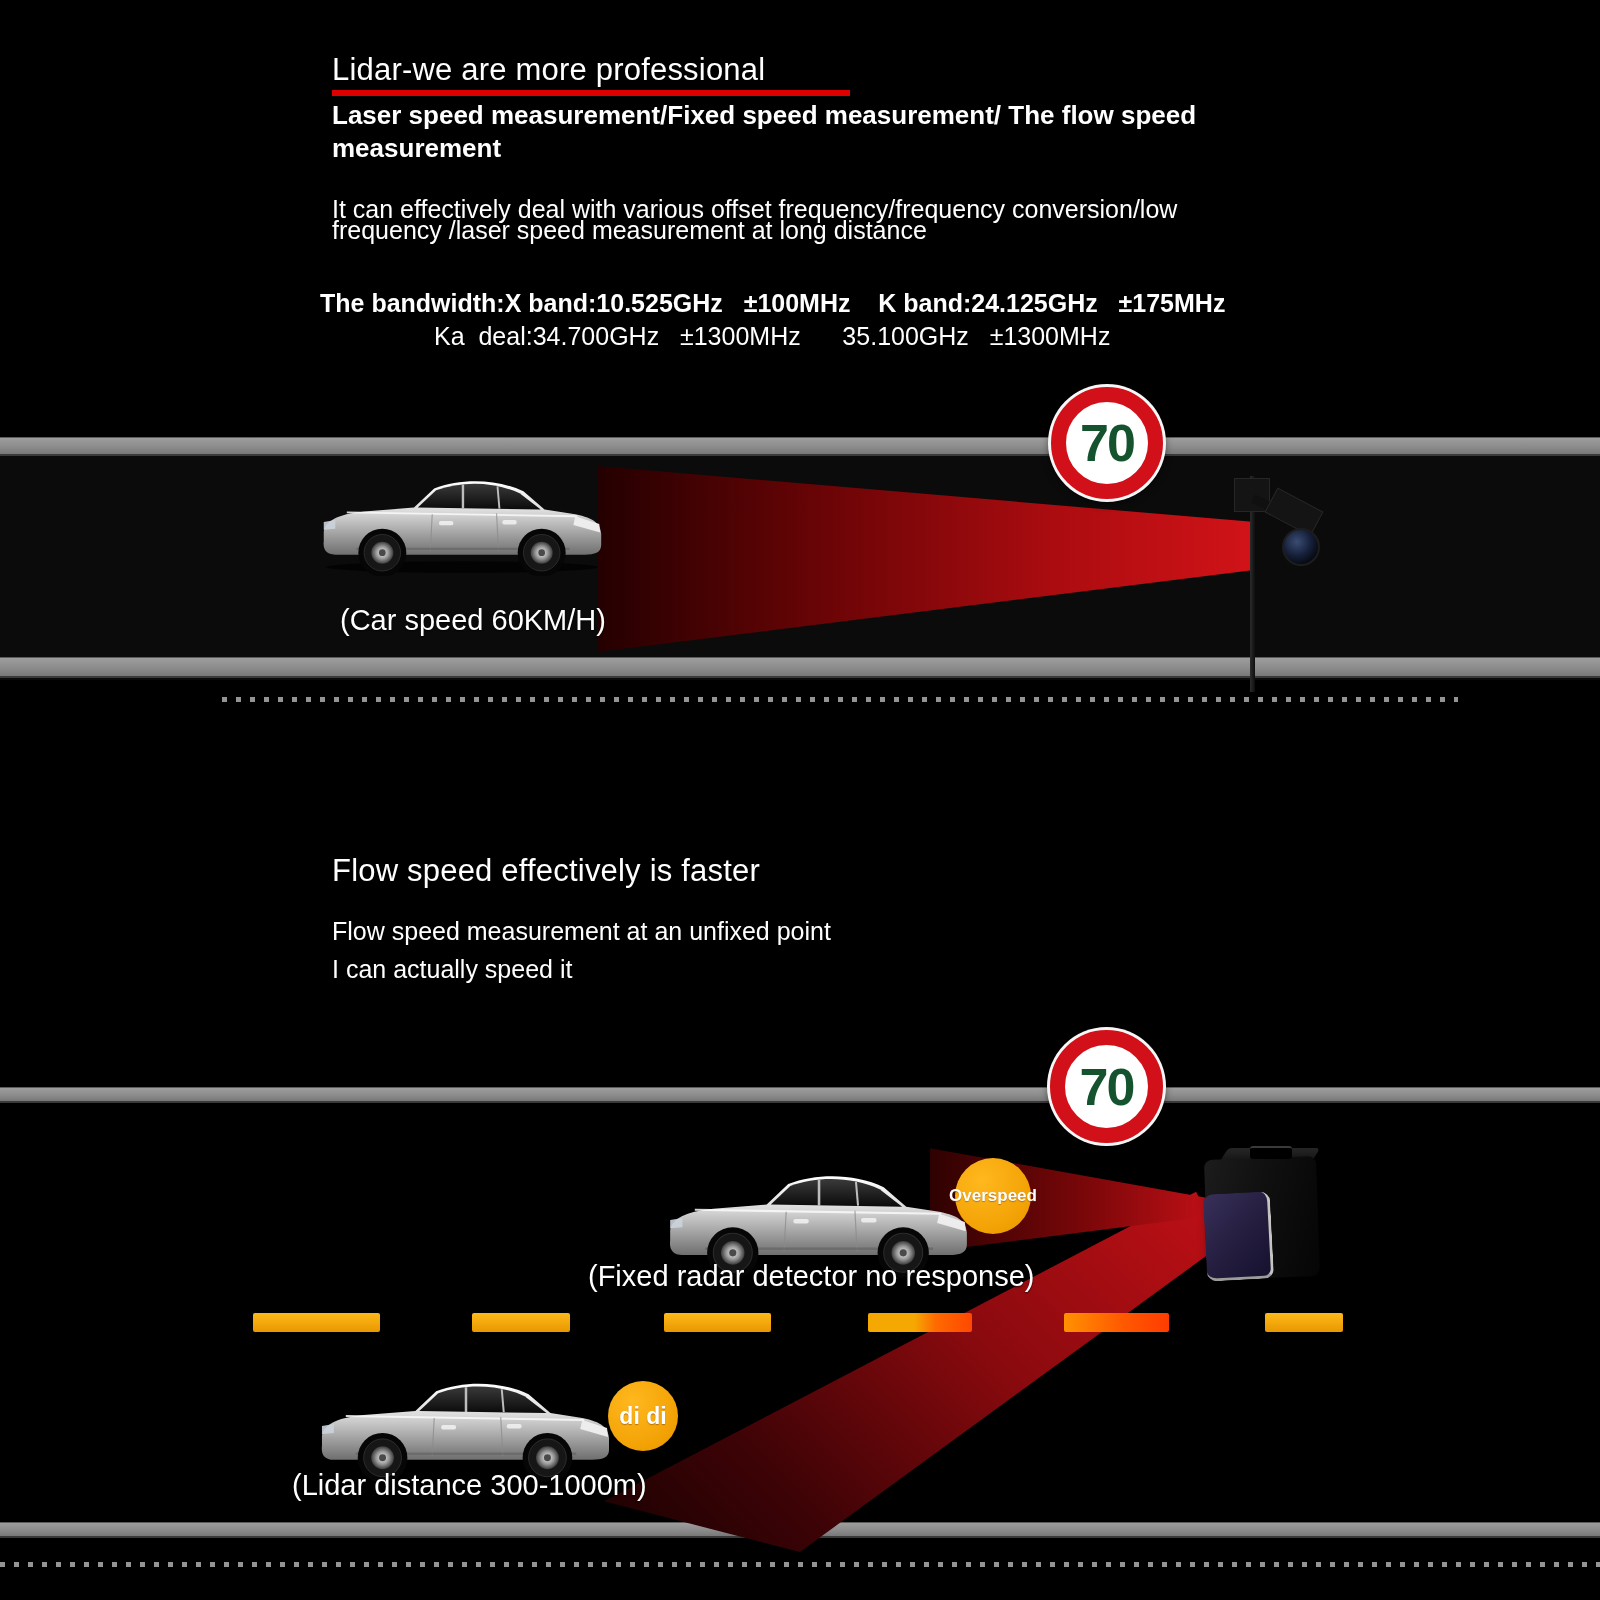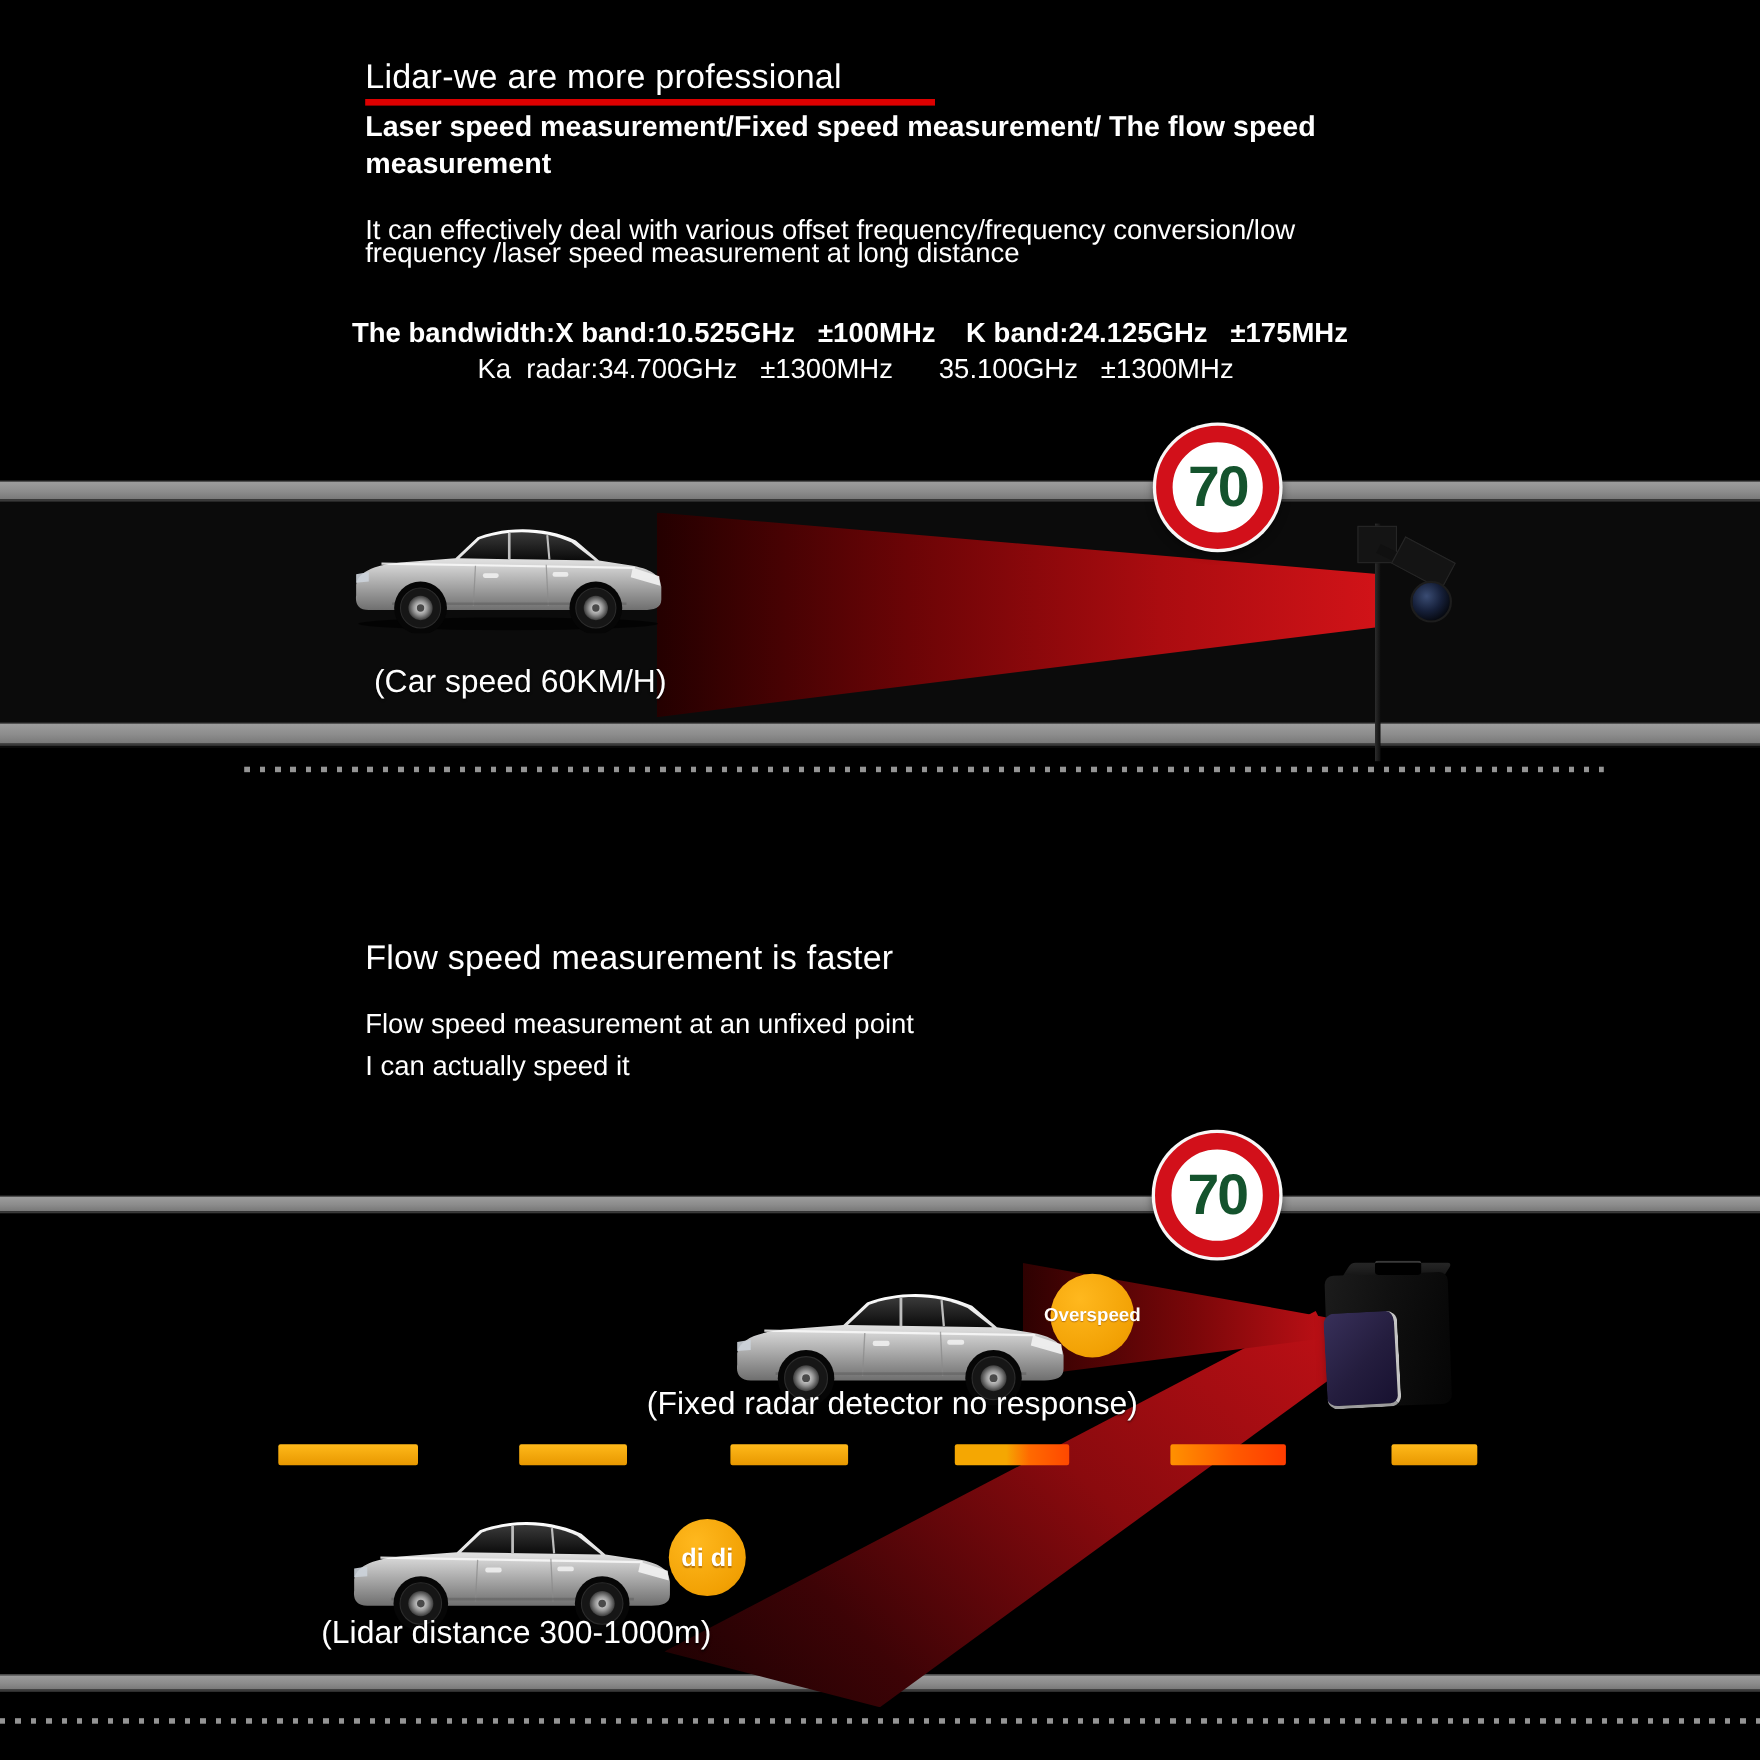--- a/index.html
+++ b/index.html
@@ -102,21 +102,21 @@
 
 <div class="canvas">
 
   <div class="txt h1" style="left:332px;top:52px;">Lidar-we are more professional</div>
   <div class="underline" style="left:332px;top:90px;width:518px;"></div>
   <div class="txt sub" style="left:332px;top:99px;">Laser speed measurement/Fixed speed measurement/ The flow speed</div>
   <div class="txt sub" style="left:332px;top:132px;">measurement</div>
   <div class="txt body-line" style="left:332px;top:193px;">It can effectively deal with various offset frequency/frequency conversion/low</div>
   <div class="txt body-line" style="left:332px;top:214px;">frequency /laser speed measurement at long distance</div>
   <div class="txt bw pre" style="left:320px;top:289px;font-weight:bold;">The bandwidth:X band:10.525GHz   ±100MHz    K band:24.125GHz   ±175MHz</div>
-  <div class="txt bw pre" style="left:434px;top:322px;">Ka  radar:34.700GHz   ±1300MHz      35.100GHz   ±1300MHz</div>
+  <div class="txt bw pre" style="left:434px;top:322px;">Ka  deal:34.700GHz   ±1300MHz      35.100GHz   ±1300MHz</div>
 
   <div class="road1" style="top:437px;height:243px;"></div>
   <div class="strip" style="top:437px;height:19px;"></div>
   <div class="strip" style="top:657px;height:21px;"></div>
 
   <div class="beam beam1" style="left:597px;top:466px;width:655px;height:186px;"></div>
 
   <div class="pole" style="left:1250px;top:476px;width:5px;height:216px;"></div>
   <div class="cam-box" style="left:1234px;top:478px;width:36px;height:34px;"></div>
   <div class="cam-arm" style="left:1253px;top:494px;width:62px;height:9px;transform:rotate(26deg);"></div>
@@ -128,21 +128,21 @@
     </svg>
 
   <div class="txt caption" style="left:340px;top:604px;">(Car speed 60KM/H)</div>
 
   <div class="sign" style="left:1051px;top:387px;width:112px;height:112px;">
     <span class="sign-num">70</span>
   </div>
 
   <div class="dots" style="left:222px;top:697px;width:1236px;"></div>
 
-  <div class="txt h1" style="left:332px;top:853px;">Flow speed measurement is faster</div>
+  <div class="txt h1" style="left:332px;top:853px;">Flow speed effectively is faster</div>
   <div class="txt body-line" style="left:332px;top:915px;">Flow speed measurement at an unfixed point</div>
   <div class="txt body-line" style="left:332px;top:953px;">I can actually speed it</div>
 
   <div class="strip" style="top:1087px;height:16px;"></div>
   <div class="strip" style="top:1522px;height:16px;"></div>
 
   <div class="beam beam2l" style="left:604px;top:1190px;width:620px;height:362px;"></div>
   <div class="beam beam2u" style="left:930px;top:1146px;width:282px;height:110px;"></div>
 
   <div class="dash" style="left:253px;top:1313px;width:127px;"></div>

